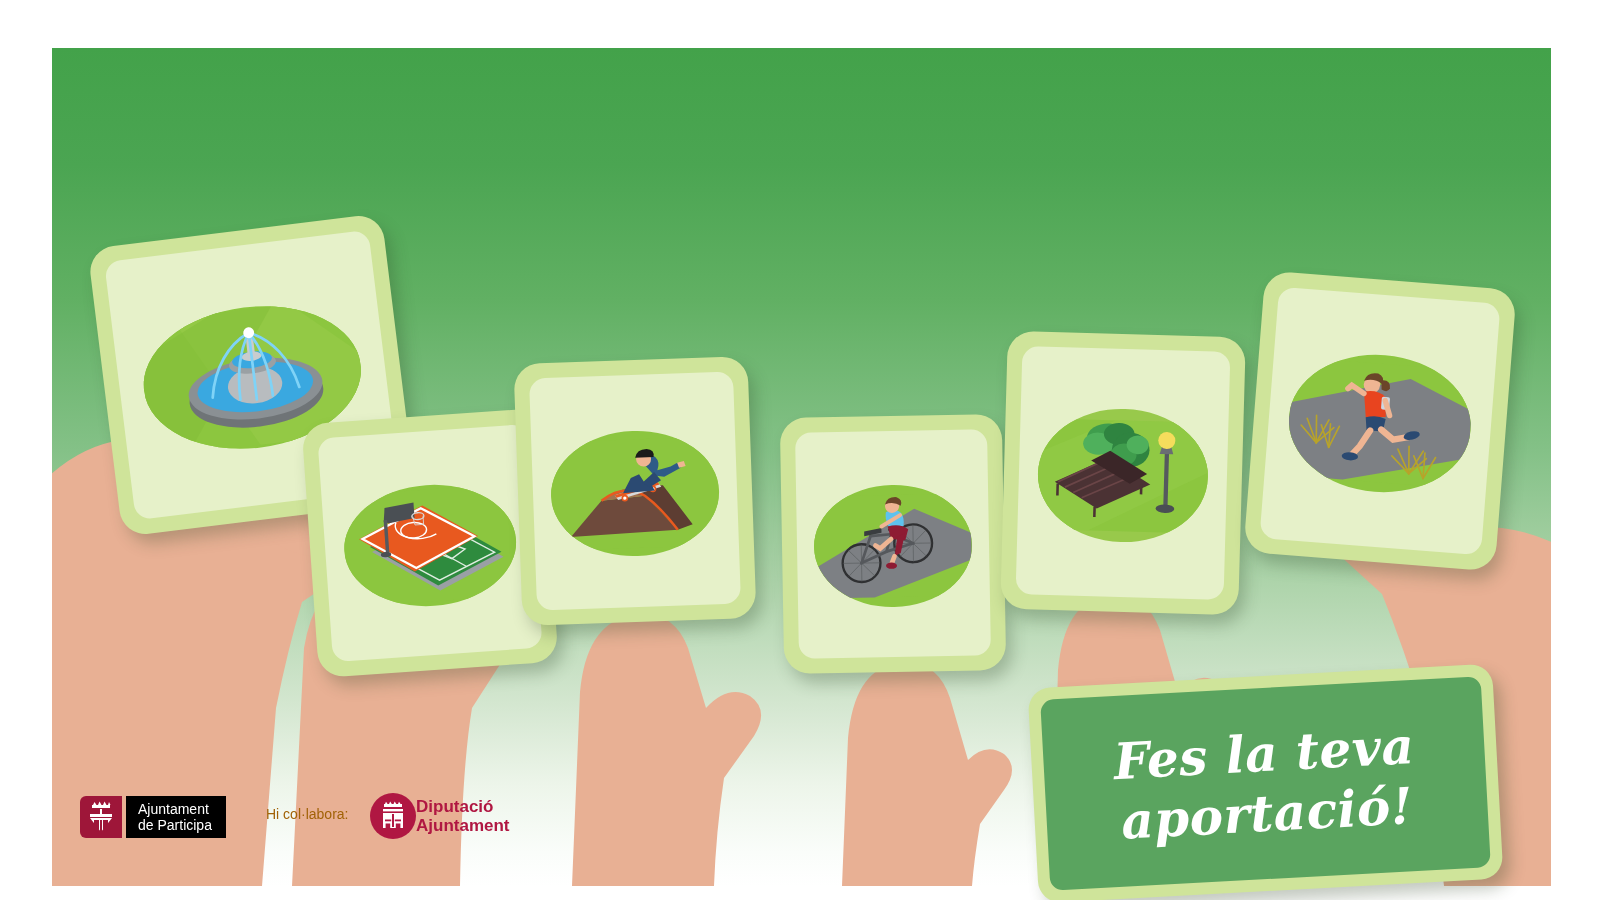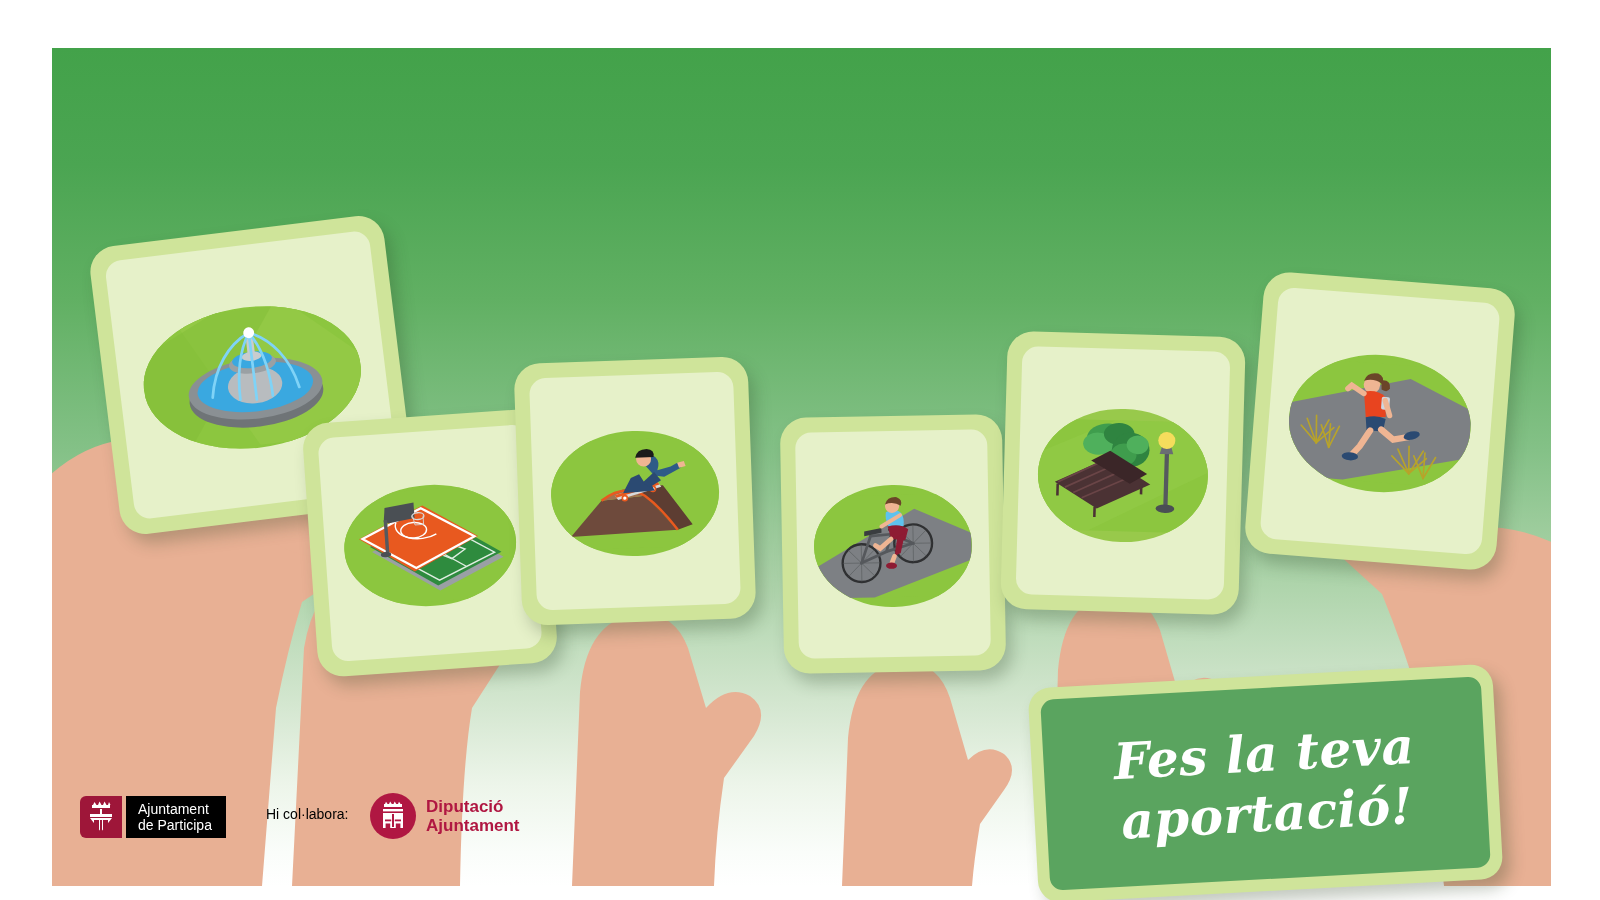--- a/index.html
+++ b/index.html
@@ -116,24 +116,24 @@
     background:#000000; border-radius:0;
     margin-left:4px; padding:4px 14px 4px 12px;
     display:flex; flex-direction:column; justify-content:center;
   }
   .aj-name-box span {
     color:#fff; font-size:14px; line-height:16px; font-weight:400;
     font-family:"Liberation Sans", sans-serif; white-space:nowrap;
   }
   .collab-label {
     position:absolute; left:214px; top:16px;
-    font-size:14px; color:#000000; font-family:"Liberation Sans", sans-serif;
+    font-size:14px; color:#a16207; font-family:"Liberation Sans", sans-serif;
     white-space:nowrap;
   }
-  .logo-dip { position:absolute; left:318px; top:3px; display:flex; align-items:center; gap:10px; }
+  .logo-dip { position:absolute; left:318px; top:3px; display:flex; align-items:center; }
   .dip-circle {
     width:46px; height:46px; border-radius:50%; background:#b01742;
     display:flex; align-items:center; justify-content:center;
   }
   .dip-text { display:flex; flex-direction:column; }
   .dip-text span {
     color:#b01742; font-weight:700; font-size:17px; line-height:19px;
     font-family:"Liberation Sans", sans-serif; white-space:nowrap;
   }
 </style>

